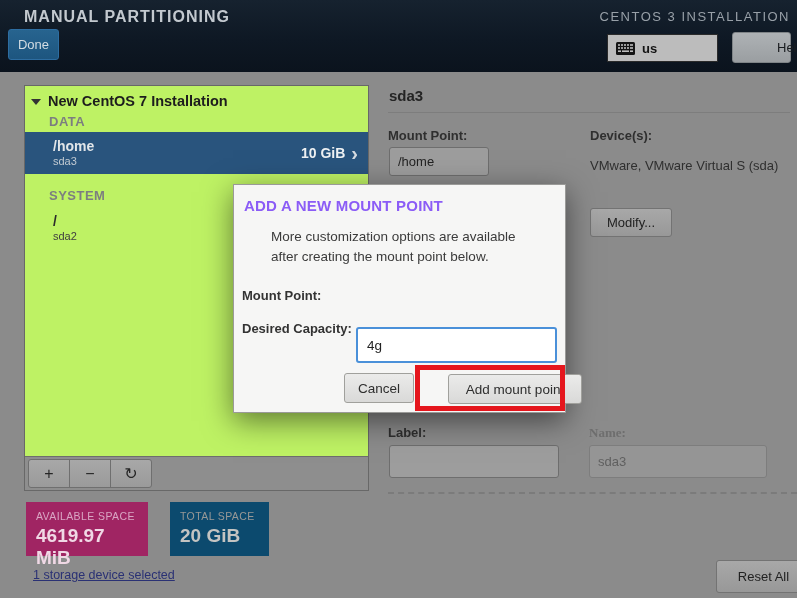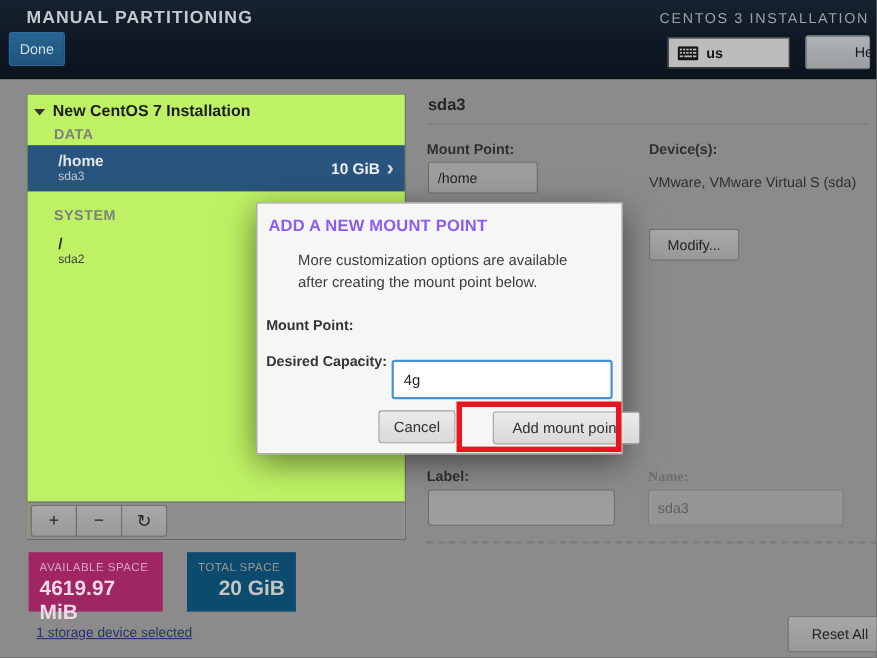--- a/index.html
+++ b/index.html
@@ -54,21 +54,21 @@
   .tool-btn:first-child { border-radius:3px 0 0 3px; margin-left:0; }
   .tool-btn:last-child { border-radius:0 3px 3px 0; }
 
   
   .badge { position:absolute; top:502px; height:54px; padding:8px 10px; }
   .badge-avail { left:26px; width:122px; background:#a02563; }
   .badge-total { left:160px; width:99px; background:#0c4a6e;margin-left:10px; }
   .badge .lbl { font-size:10.5px; letter-spacing:.4px; }
   .badge .val { font-size:19px; font-weight:700; margin-top:3px; }
   .badge-avail .lbl { color:#d9a5c3; } .badge-avail .val { color:#f0d8e5; }
-  .badge-total .lbl { color:#989896; } .badge-total .val { color:#c4c4c2;text-align:right; }
+  .badge-total .lbl { color:#989896; } .badge-total .val { color:#c4c4c2; }
 
   .storage-link { position:absolute; left:33px; top:568px; font-size:12.5px;
     color:#2a3174; text-decoration:underline; }
 
   
   .right-panel { position:absolute; left:388px; top:72px; width:409px; height:526px; }
   .rp-title { position:absolute; left:1px; top:15px; font-size:15px; font-weight:700; color:#242424; }
   .rp-hr { position:absolute; left:0; top:40px; width:402px; border-top:1px solid #7d7d7d; }
   .field-label { position:absolute; font-size:13px; font-weight:700; color:#2f2f2f; }
   .field-label.disabled { color:#6e6e6e;font-family:Liberation Serif, serif; }

